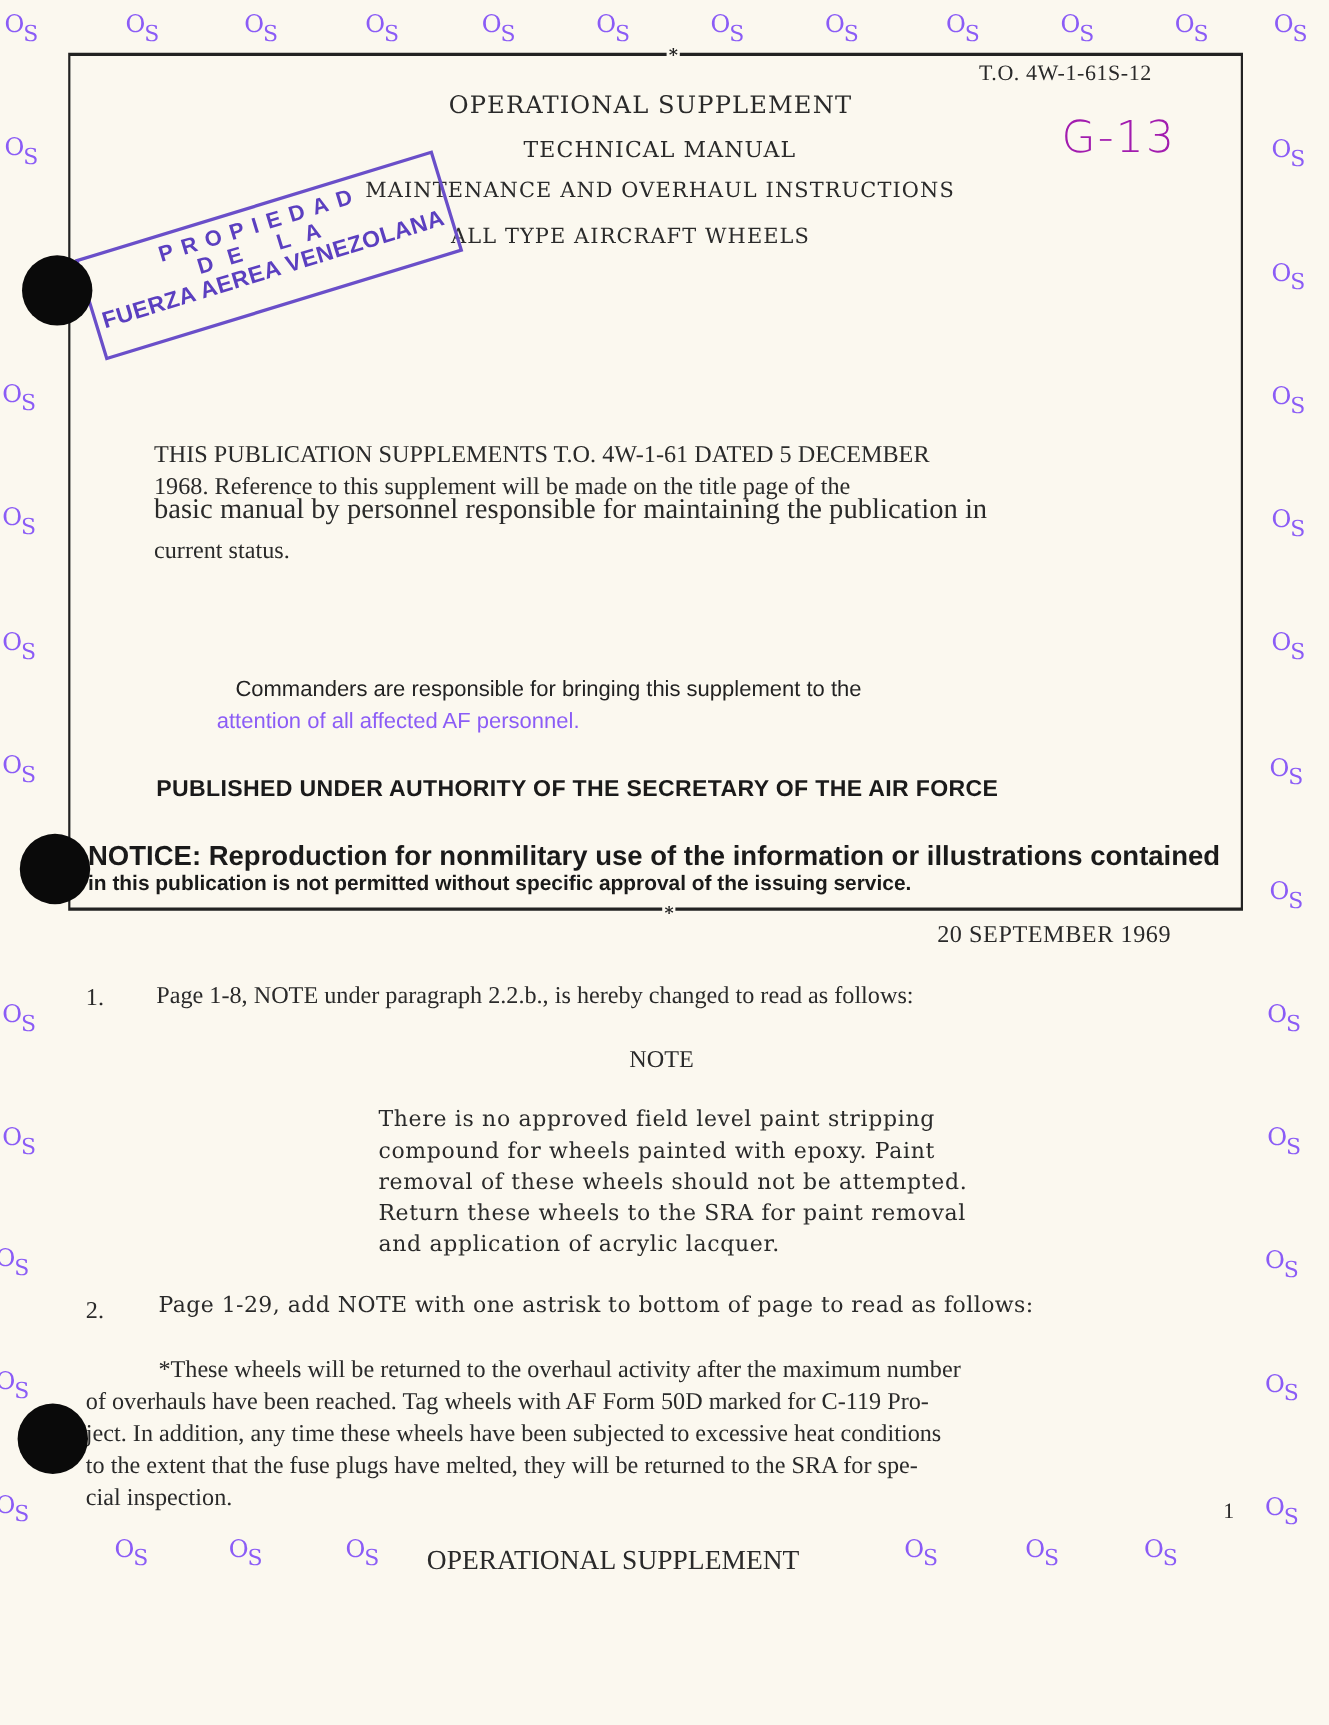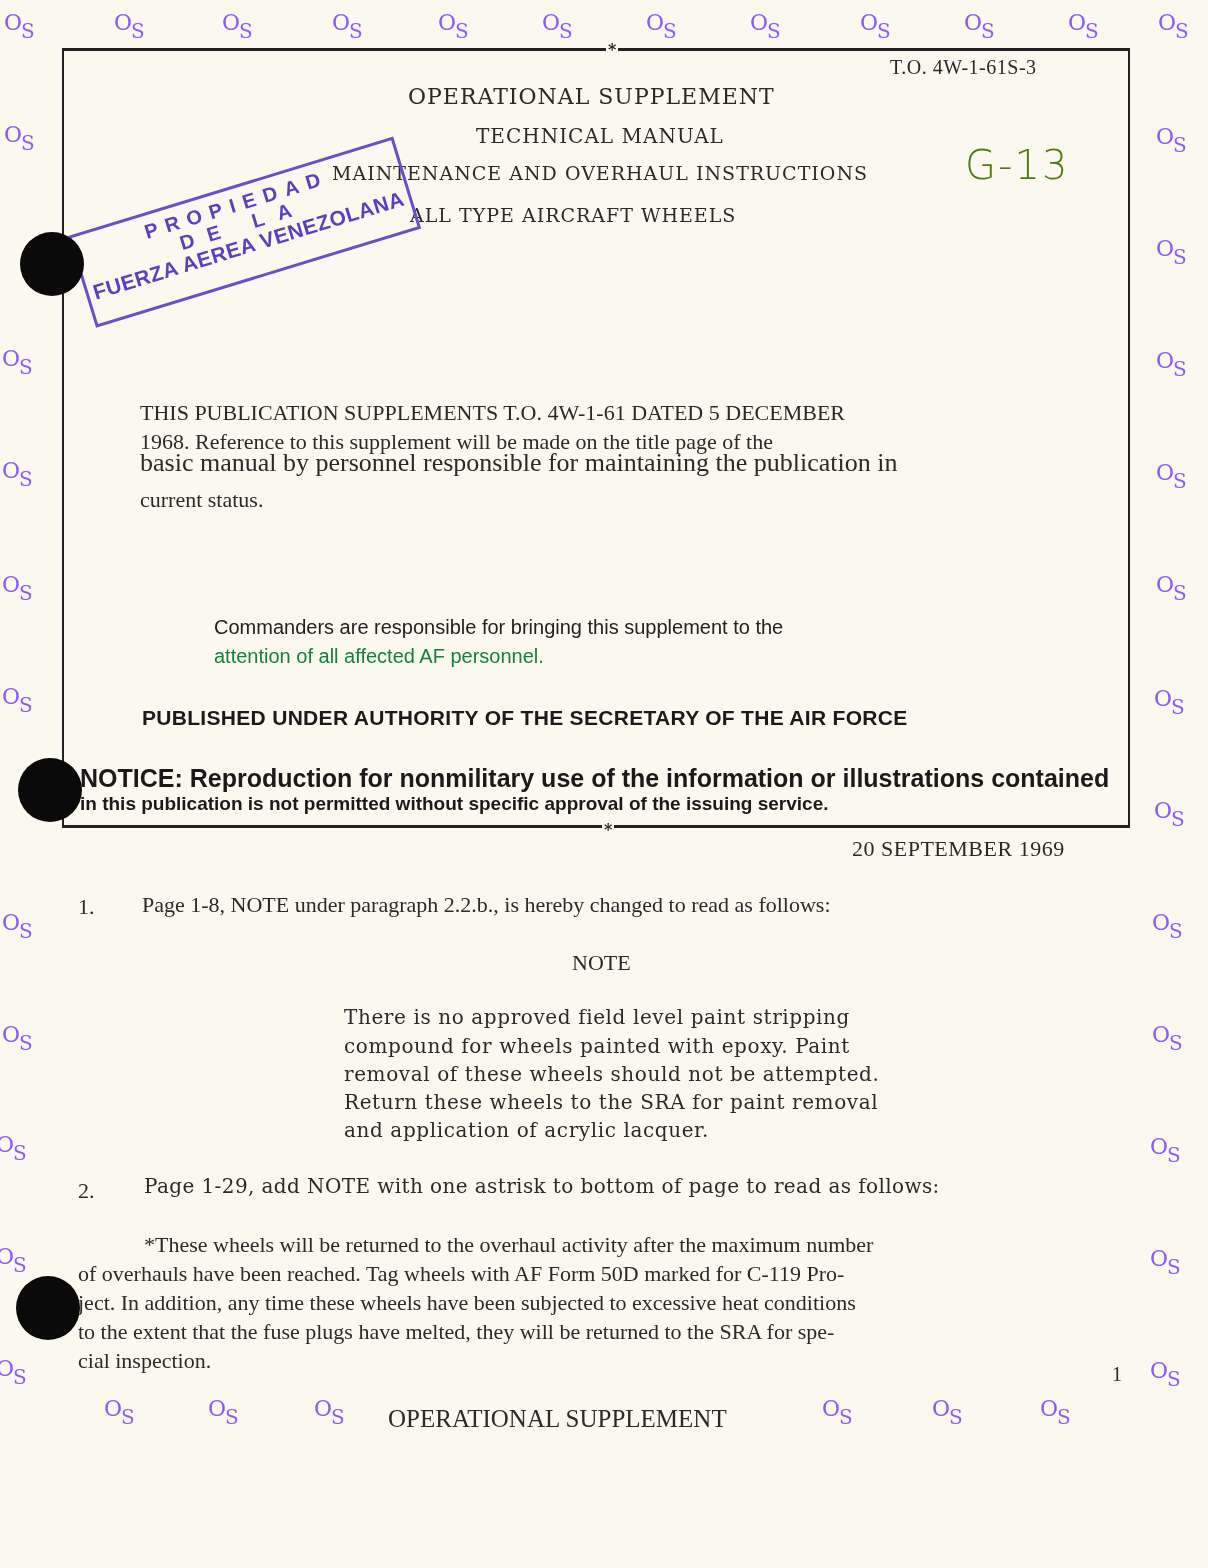--- a/index.html
+++ b/index.html
@@ -34,21 +34,21 @@
   .bold { font-family: "Liberation Sans", sans-serif; font-weight: bold; color: #1a1a1a; }
   .stamp {
     position: absolute; left: 68px; top: 236px; width: 340px; height: 96px;
     border: 3px solid #6a4fc9; transform: rotate(-17deg); transform-origin: left top;
     color: #5b3fc0; font-family: "Liberation Sans", sans-serif; font-weight: bold;
     text-align: center; box-sizing: border-box;
   }
   .stamp div { line-height: 1.05; }
   .handwriting {
     position: absolute; left: 965px; top: 102px; font-family: "DejaVu Sans", sans-serif;
-    font-size: 40px; color: #4d7c0f; font-weight: 200; letter-spacing: 2px; margin-top: 40px;
+    font-size: 40px; color: #a21caf; font-weight: 200; letter-spacing: 2px;
   }
   .lbody { position: absolute; font-family: "Liberation Serif", serif; font-size: 21px; line-height: 29px; color: #2a2a2a; white-space: nowrap; }
 </style>
 </head>
 <body>
 
 <div>
   <div class="wm" style="left:4px;top:12px"><span class="o">O</span><span class="s">S</span></div>
   <div class="wm" style="left:114px;top:12px"><span class="o">O</span><span class="s">S</span></div>
   <div class="wm" style="left:222px;top:12px"><span class="o">O</span><span class="s">S</span></div>
@@ -97,21 +97,21 @@
   <div class="wm" style="left:314px;top:1398px"><span class="o">O</span><span class="s">S</span></div>
   <div class="wm" style="left:822px;top:1398px"><span class="o">O</span><span class="s">S</span></div>
   <div class="wm" style="left:932px;top:1398px"><span class="o">O</span><span class="s">S</span></div>
   <div class="wm" style="left:1040px;top:1398px"><span class="o">O</span><span class="s">S</span></div>
 </div>
 
 <div class="frame"></div>
 <div class="star" style="left:606px;top:42px">*</div>
 <div class="star" style="left:602px;top:822px">*</div>
 
-<div class="abs cond" style="left:890px;top:56px;font-size:20px;letter-spacing:0.5px">T.O. 4W-1-61S-3</div>
+<div class="abs cond" style="left:890px;top:56px;font-size:20px;letter-spacing:0.5px">T.O. 4W-1-61S-12</div>
 <div class="handwriting">G-13</div>
 
 <div class="abs title" style="left:408px;top:84px;font-size:22px">OPERATIONAL SUPPLEMENT</div>
 <div class="abs title" style="left:476px;top:124px;font-size:20px">TECHNICAL MANUAL</div>
 <div class="abs title" style="left:332px;top:162px;font-size:19px">MAINTENANCE AND OVERHAUL INSTRUCTIONS</div>
 <div class="abs title" style="left:410px;top:204px;font-size:19px">ALL TYPE AIRCRAFT WHEELS</div>
 
 <div class="stamp">
   <div style="font-size:20px;letter-spacing:8px;margin-top:6px">PROPIEDAD</div>
   <div style="font-size:20px;letter-spacing:14px">DE LA</div>
@@ -120,21 +120,21 @@
 
 <div>
   <div class="lbody" style="left:140px;top:398px;font-size:22px">THIS PUBLICATION SUPPLEMENTS T.O. 4W-1-61 DATED 5 DECEMBER</div>
   <div class="lbody" style="left:140px;top:427px;font-size:22px">1968.  Reference to this supplement will be made on the title page of the</div>
   <div class="lbody" style="left:140px;top:448px;font-size:26px">basic manual by personnel responsible for maintaining the publication in</div>
   <div class="lbody" style="left:140px;top:485px;font-size:22px">current status.</div>
 </div>
 
 <div>
   <div class="abs" style="left:214px;top:616px;font-family:'Liberation Sans',sans-serif;font-size:20px;color:#222">Commanders are responsible for bringing this supplement to the</div>
-  <div class="abs" style="left:214px;top:645px;font-family:'Liberation Sans',sans-serif;font-size:20px;color:#15803d">attention of all affected AF personnel.</div>
+  <div class="abs" style="left:197px;top:645px;font-family:'Liberation Sans',sans-serif;font-size:20px;color:#8b5cf6">attention of all affected AF personnel.</div>
 </div>
 
 <div class="abs bold" style="left:142px;top:706px;font-size:21px;letter-spacing:0.3px">PUBLISHED UNDER AUTHORITY OF THE SECRETARY OF THE AIR FORCE</div>
 
 <div>
   <div class="abs bold" style="left:80px;top:764px;font-size:25px">NOTICE:  Reproduction for nonmilitary use of the information or illustrations contained</div>
   <div class="abs bold" style="left:80px;top:793px;font-size:19px">in this publication is not permitted without specific approval of the issuing service.</div>
 </div>
 
 <div class="lbody" style="left:852px;top:834px;font-size:22px;letter-spacing:0.5px">20 SEPTEMBER 1969</div>

